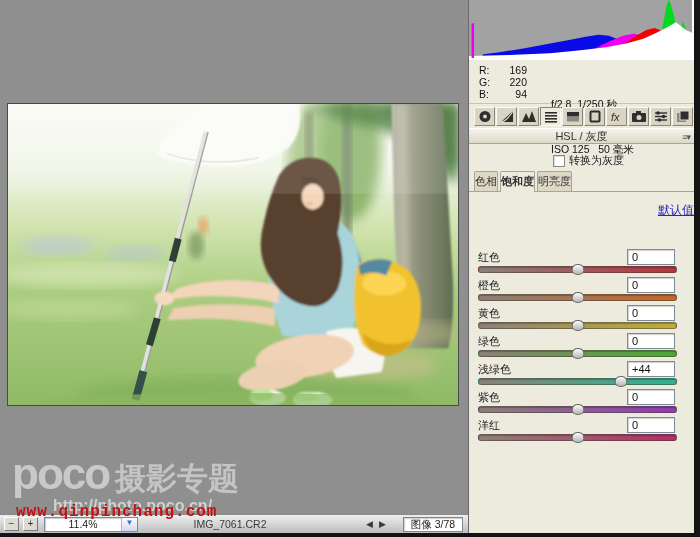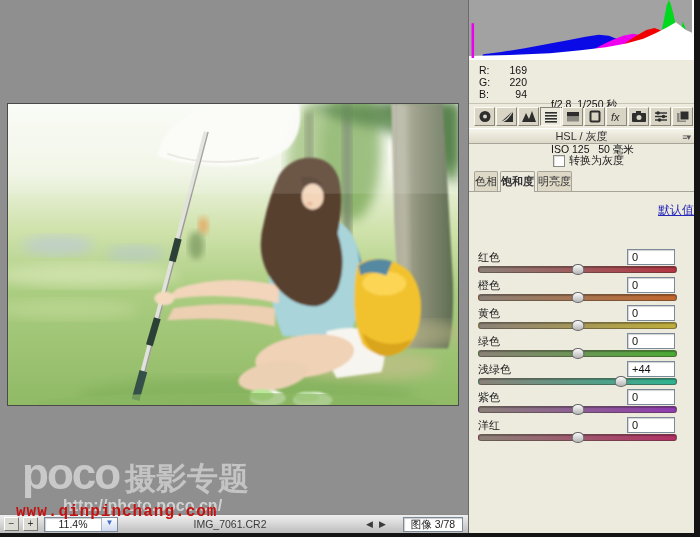--- a/index.html
+++ b/index.html
@@ -4,30 +4,30 @@
 <style>
   html,body{margin:0;padding:0;background:#555;}
   *{box-sizing:border-box;font-family:"Liberation Sans",sans-serif;}
   .app{position:relative;width:700px;height:537px;overflow:hidden;background:#8f8f8f;}
 
   
   .workspace{position:absolute;left:0;top:0;width:468px;height:533px;background:#8f8f8f;}
   .photo-frame{position:absolute;left:7px;top:103px;width:452px;height:303px;border:1px solid #4a4a4a;background:#cfe0ae;}
   .photo-frame svg{display:block;width:100%;height:100%;}
 
-  .poco{position:absolute;left:22px;top:452px;line-height:1;}
+  .poco{position:absolute;left:12px;top:452px;line-height:1;}
   .poco-brand{font-size:44px;font-weight:bold;letter-spacing:-2px;color:#c9c9c9;}
   .poco-suffix{font-size:31px;font-weight:bold;color:#c4c4c4;margin-left:6px;}
   .poco-url{margin:2px 0 0 14px;font-size:16px;font-weight:bold;color:#d2d2d2;text-align:center;}
   .red-url{position:absolute;left:16px;top:503px;font-family:"Liberation Mono",monospace;font-weight:bold;font-size:16px;color:#c41111;letter-spacing:1px;z-index:5;}
 
   
   .statusbar{position:absolute;left:0;top:514px;width:468px;height:19px;background:linear-gradient(#efefef,#bdbdbd);border-top:1px solid #8a8a8a;display:flex;align-items:center;}
   .sb-btn{width:15px;height:14px;margin-left:4px;font-size:10px;line-height:11px;text-align:center;color:#333;background:#dcdcd4;border:1px solid;border-color:#fff #77776f #77776f #fff;}
-  .zoom-combo{display:flex;align-items:center;margin-left:6px;width:74px;height:15px;background:#fff;border:1px solid #7a8a99;box-shadow:inset 1px 1px 1px rgba(0,0,0,.2);}
+  .zoom-combo{display:flex;align-items:center;margin-left:6px;width:94px;height:15px;background:#fff;border:1px solid #7a8a99;box-shadow:inset 1px 1px 1px rgba(0,0,0,.2);}
   .zoom-combo .zv{flex:1;text-align:center;font-size:10.5px;color:#222;}
   .zoom-combo .chev{width:16px;height:13px;text-align:center;font-size:8px;color:#3c6ccc;background:linear-gradient(#fdfdfd,#cfd9ee);border-left:1px solid #aab6c8;}
   .filename{position:absolute;left:130px;width:200px;text-align:center;font-size:10.5px;color:#3a3a3a;}
   .nav-arrows{position:absolute;left:366px;display:flex;gap:6px;font-size:9px;color:#3a3a3a;}
   .nav-arrows span{cursor:default;}
   .img-counter{position:absolute;left:403px;top:2px;width:60px;height:15px;background:#fff;border:1px solid #7a8a99;box-shadow:inset 1px 1px 1px rgba(0,0,0,.2);font-size:10.5px;color:#222;text-align:center;line-height:13px;}
 
   
   .panel{position:absolute;left:468px;top:0;width:226px;height:533px;background:#edeade;border-left:1px solid #6a6a6a;}
   .histogram{position:relative;width:100%;height:60px;background:#a2a2a2;border-right:2px solid #fff;border-bottom:2px solid #fff;}

